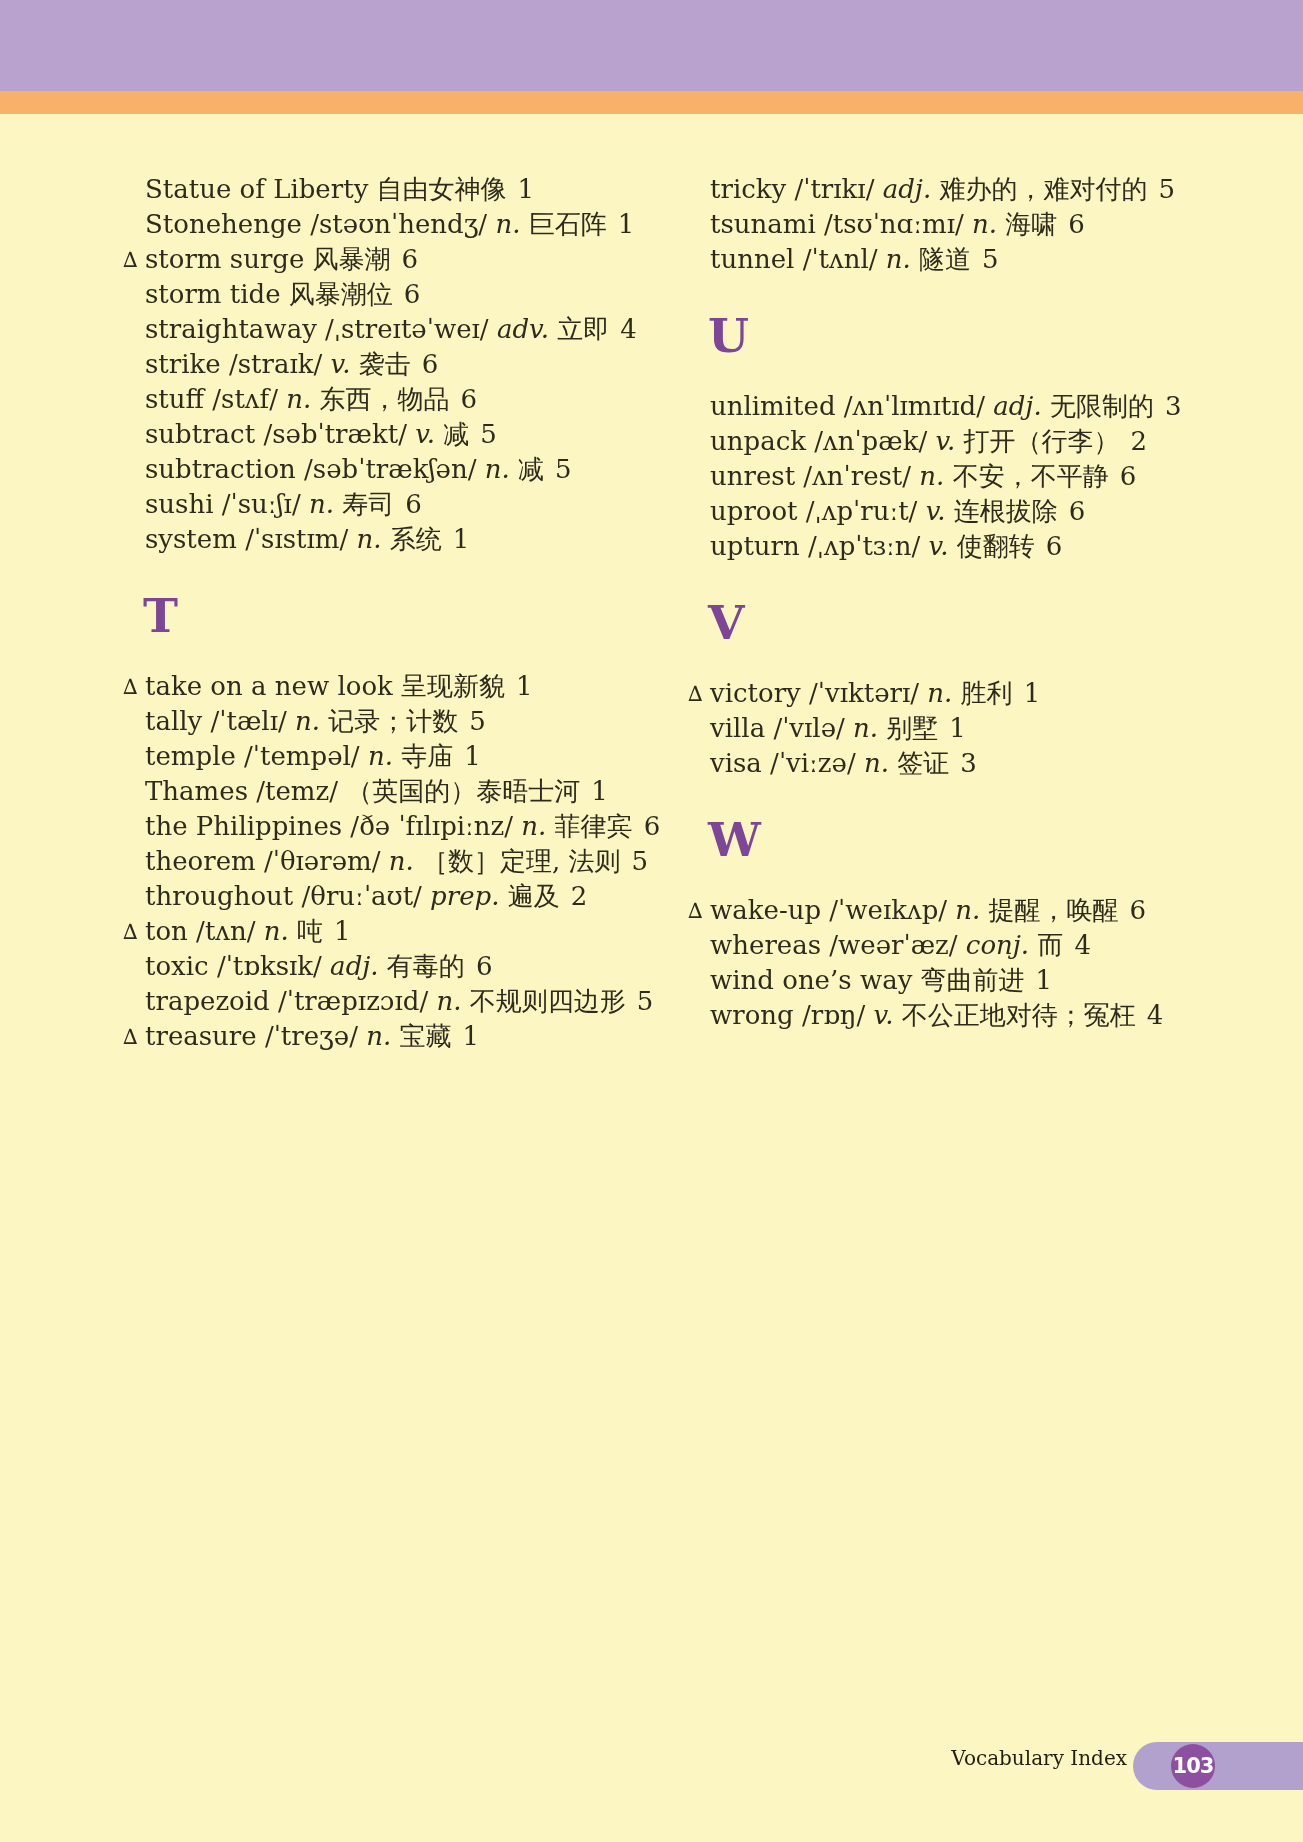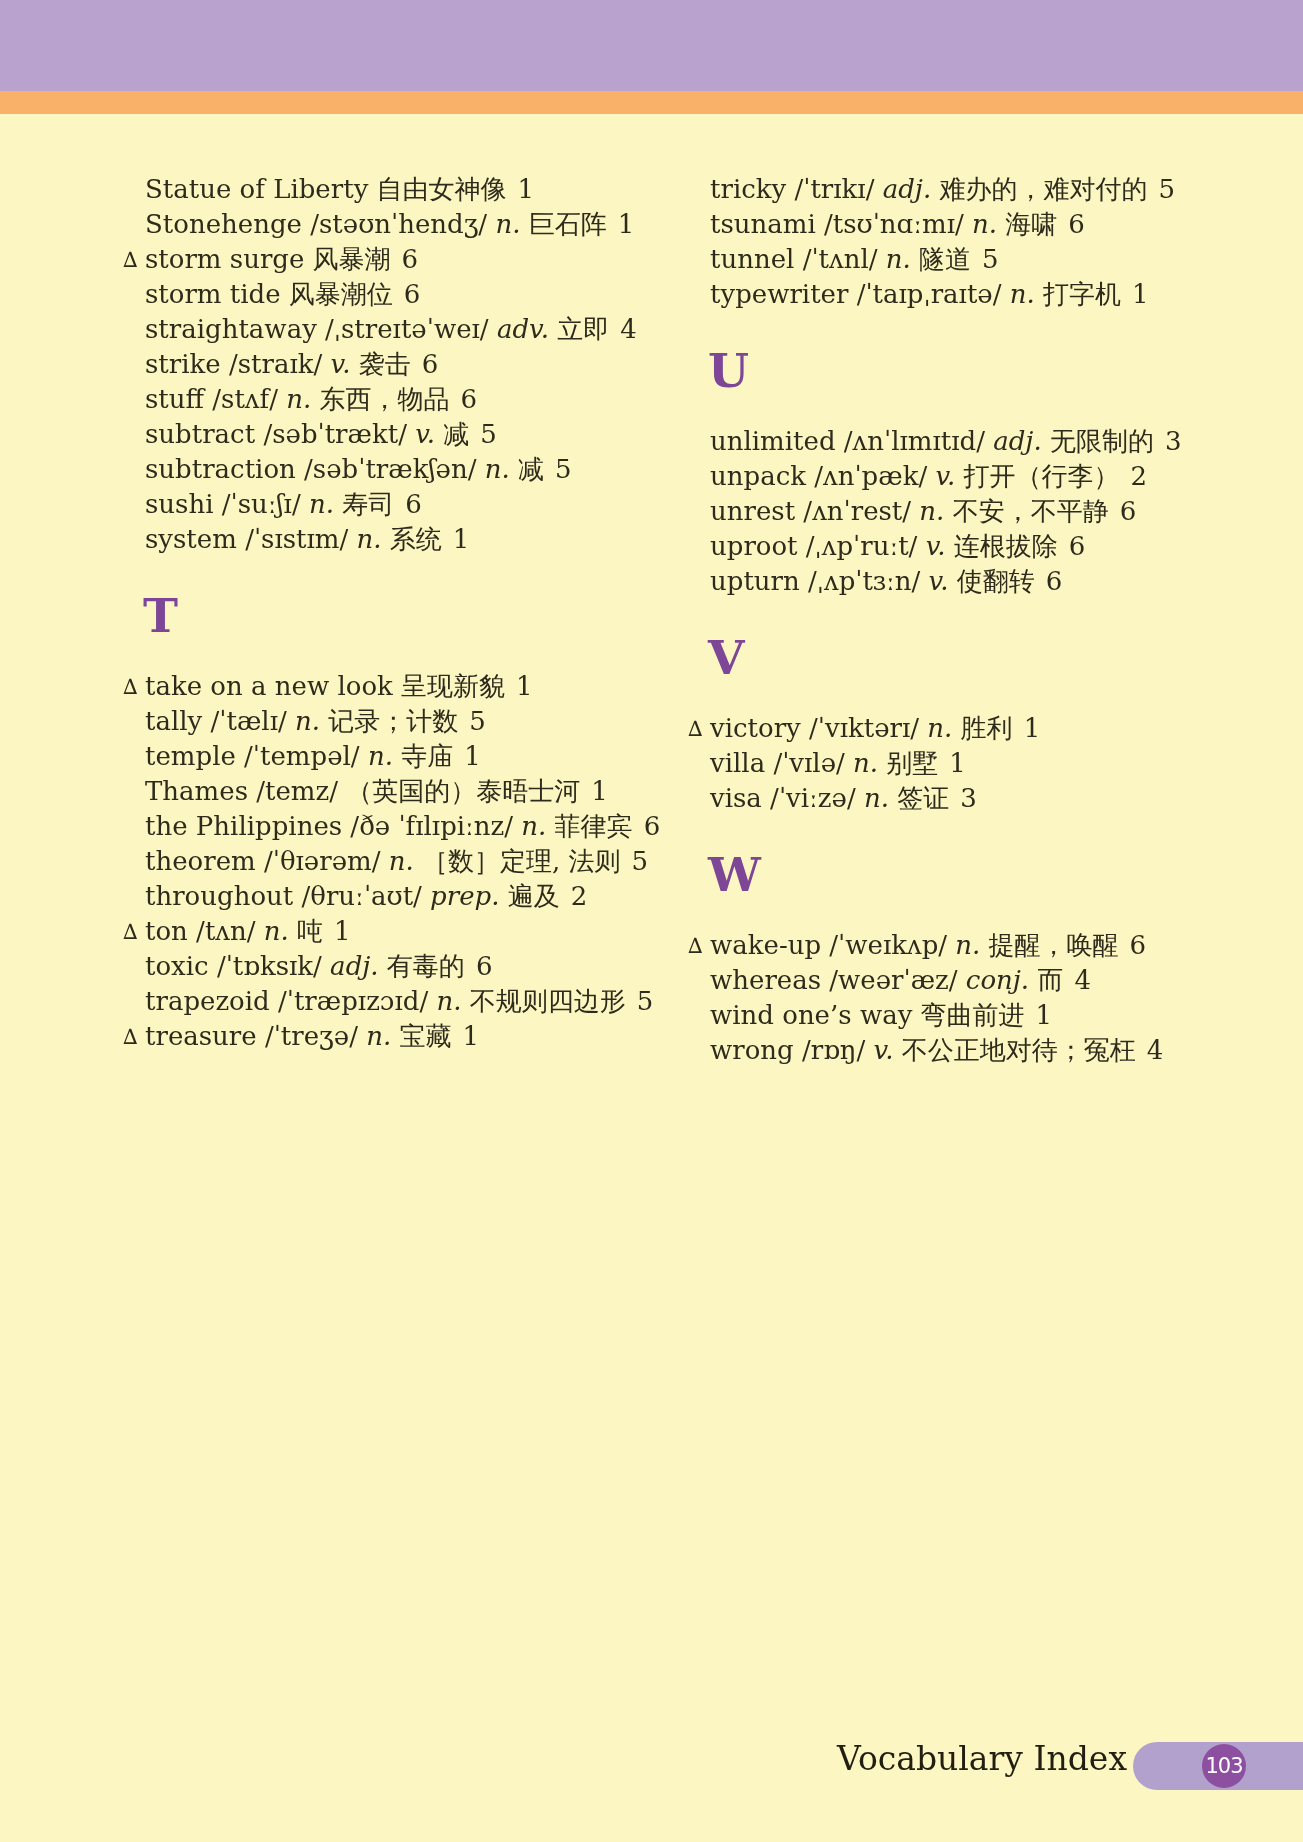--- a/index.html
+++ b/index.html
@@ -50,44 +50,43 @@
     font-size:47px;
     line-height:46px;
     margin:36px 0 30px 20px;
     color:var(--accent-purple);
     letter-spacing:1px;
   }
 
   .footer-label{
     position:absolute;
     top:1741px;right:208px;
-    font-size:33px;line-height:35px;
+    font-size:20px;line-height:35px;
     color:#221f12;
     white-space:nowrap;
   }
   .footer-tab{
     position:absolute;
     top:1742px;left:1133px;right:0;
     height:48px;
     background:var(--tab-purple);
     border-radius:24px 0 0 24px;
   }
   .page-badge{
     position:absolute;
     left:38px;top:2px;
     width:44px;height:44px;
     border-radius:50%;
     background:var(--badge-purple);
     color:#ffffff;
     font-family:"DejaVu Sans", sans-serif;
-    font-weight:normal;
+    font-weight:bold;
     font-size:21px;
     display:flex;align-items:center;justify-content:center;
     letter-spacing:-1px;
-    margin-left:31px;
   }
 </style>
 </head>
 <body>
 
 <div class="page">
   <div class="band-purple"></div>
   <div class="band-orange"></div>
 
   <div class="col col-left" id="col0">
@@ -112,21 +111,20 @@
       <div class="entry"><span class="word">throughout</span><span class="phon"> /θruːˈaʊt/</span><span class="pos"> prep.</span><span class="meaning"> 遍及</span><span class="unit">2</span></div>
       <div class="entry"><span class="delta">∆</span><span class="word">ton</span><span class="phon"> /tʌn/</span><span class="pos"> n.</span><span class="meaning"> 吨</span><span class="unit">1</span></div>
       <div class="entry"><span class="word">toxic</span><span class="phon"> /ˈtɒksɪk/</span><span class="pos"> adj.</span><span class="meaning"> 有毒的</span><span class="unit">6</span></div>
       <div class="entry"><span class="word">trapezoid</span><span class="phon"> /ˈtræpɪzɔɪd/</span><span class="pos"> n.</span><span class="meaning"> 不规则四边形</span><span class="unit">5</span></div>
       <div class="entry"><span class="delta">∆</span><span class="word">treasure</span><span class="phon"> /ˈtreʒə/</span><span class="pos"> n.</span><span class="meaning"> 宝藏</span><span class="unit">1</span></div>
     </div>
   <div class="col col-right" id="col1">
       <div class="entry"><span class="word">tricky</span><span class="phon"> /ˈtrɪkɪ/</span><span class="pos"> adj.</span><span class="meaning"> 难办的，难对付的</span><span class="unit">5</span></div>
       <div class="entry"><span class="word">tsunami</span><span class="phon"> /tsʊˈnɑːmɪ/</span><span class="pos"> n.</span><span class="meaning"> 海啸</span><span class="unit">6</span></div>
       <div class="entry"><span class="word">tunnel</span><span class="phon"> /ˈtʌnl/</span><span class="pos"> n.</span><span class="meaning"> 隧道</span><span class="unit">5</span></div>
-      <div class="entry"><span class="word">typewriter</span><span class="phon"> /ˈtaɪpˌraɪtə/</span><span class="pos"> n.</span><span class="meaning"> 打字机</span><span class="unit">1</span></div>
       <div class="section-letter">U</div>
       <div class="entry"><span class="word">unlimited</span><span class="phon"> /ʌnˈlɪmɪtɪd/</span><span class="pos"> adj.</span><span class="meaning"> 无限制的</span><span class="unit">3</span></div>
       <div class="entry"><span class="word">unpack</span><span class="phon"> /ʌnˈpæk/</span><span class="pos"> v.</span><span class="meaning"> 打开（行李）</span><span class="unit">2</span></div>
       <div class="entry"><span class="word">unrest</span><span class="phon"> /ʌnˈrest/</span><span class="pos"> n.</span><span class="meaning"> 不安，不平静</span><span class="unit">6</span></div>
       <div class="entry"><span class="word">uproot</span><span class="phon"> /ˌʌpˈruːt/</span><span class="pos"> v.</span><span class="meaning"> 连根拔除</span><span class="unit">6</span></div>
       <div class="entry"><span class="word">upturn</span><span class="phon"> /ˌʌpˈtɜːn/</span><span class="pos"> v.</span><span class="meaning"> 使翻转</span><span class="unit">6</span></div>
       <div class="section-letter">V</div>
       <div class="entry"><span class="delta">∆</span><span class="word">victory</span><span class="phon"> /ˈvɪktərɪ/</span><span class="pos"> n.</span><span class="meaning"> 胜利</span><span class="unit">1</span></div>
       <div class="entry"><span class="word">villa</span><span class="phon"> /ˈvɪlə/</span><span class="pos"> n.</span><span class="meaning"> 别墅</span><span class="unit">1</span></div>
       <div class="entry"><span class="word">visa</span><span class="phon"> /ˈviːzə/</span><span class="pos"> n.</span><span class="meaning"> 签证</span><span class="unit">3</span></div>

